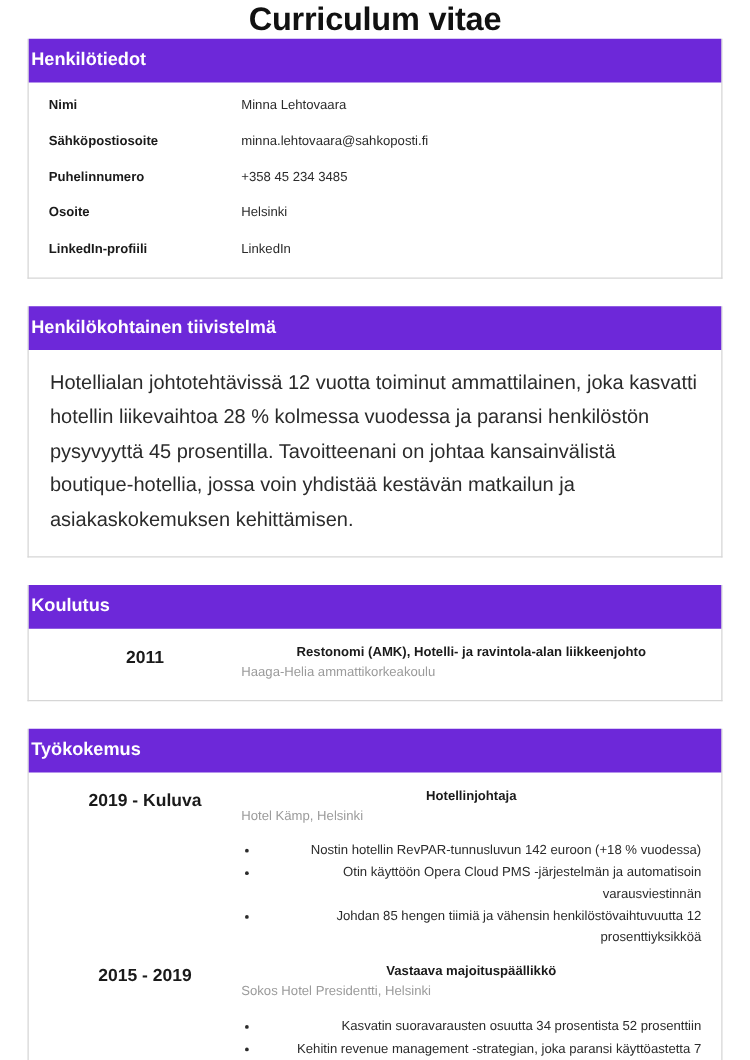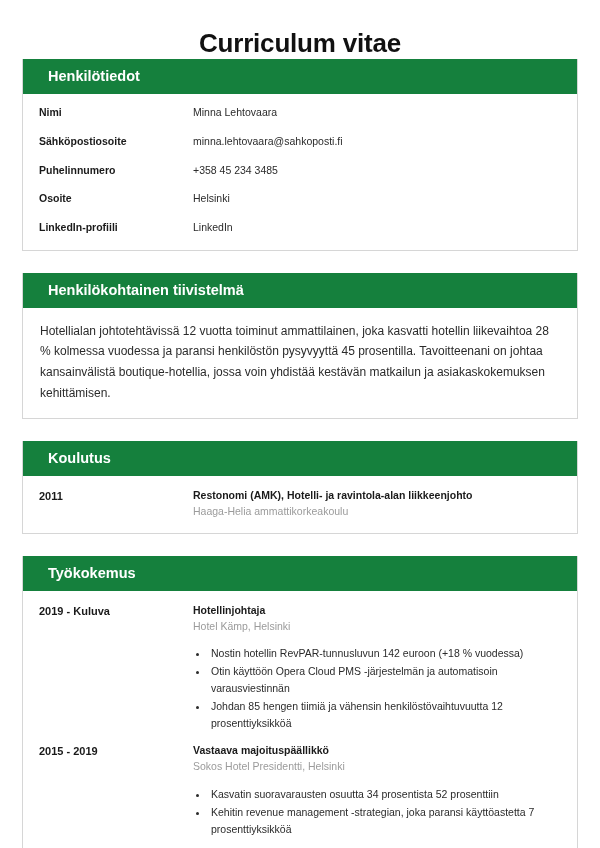--- a/index.html
+++ b/index.html
@@ -22,37 +22,36 @@
     background: #ffffff;
     box-sizing: border-box;
   }
   .doc-title {
     text-align: center;
     font-size: 26px;
     font-weight: bold;
     letter-spacing: -0.2px;
     color: #111111;
     margin: 0;
-    padding-top: 28px;
     padding-bottom: 0;
     line-height: 1.2;
   }
   .card {
     margin: 0 22px 22px 22px;
     border: 1px solid #d6d6d6;
     border-top: none;
     background: #ffffff;
     box-sizing: border-box;
   }
   .card-head {
-    background: #15803d;
+    background: #6d28d9;
     color: #ffffff;
     font-size: 14.5px;
     font-weight: bold;
-    padding: 8px 13px 9px 25px;
+    padding: 8px 13px 9px 2px;
     line-height: 1.25;
     box-sizing: border-box;
   }
   .card-body {
     padding: 12px 16px 13px 16px;
     box-sizing: border-box;
   }
   
   .kv-row {
     display: flex;
@@ -68,59 +67,62 @@
     color: #1a1a1a;
     line-height: 1.3;
   }
   .kv-val {
     font-size: 10.5px;
     color: #2b2b2b;
     line-height: 1.3;
   }
   
   .summary {
-    font-size: 12px;
+    font-size: 16px;
     line-height: 1.72;
     color: #2b2b2b;
     margin: 0;
     padding: 1px 2px 2px 1px;
   }
   
   .entry {
     display: flex;
     align-items: flex-start;
     margin-bottom: 6px;
   }
   .entry:last-child { margin-bottom: 0; }
   .entry-date {
     width: 154px;
     min-width: 154px;
-    font-size: 11px;
+    font-size: 14px;
     font-weight: bold;
     color: #1a1a1a;
     line-height: 1.35;
     padding-top: 1px;
+    text-align: center;
   }
   .entry-main { flex: 1; }
   .entry-title {
     font-size: 10.5px;
     font-weight: bold;
     color: #1a1a1a;
     line-height: 1.4;
+    text-align: center;
   }
   .entry-sub {
     font-size: 10.5px;
     color: #9b9b9b;
     line-height: 1.5;
     margin-top: 1px;
   }
   .bullets {
     margin: 11px 0 0 0;
     padding-left: 15px;
     list-style: disc;
+    text-align: right;
   }
   .bullets li {
     font-size: 10.5px;
     color: #2b2b2b;
     line-height: 1.62;
     margin-bottom: 1px;
     padding-left: 3px;
   }
   .bullets li::marker { font-size: 9px; }
   .exp-block { margin-bottom: 10px; }

